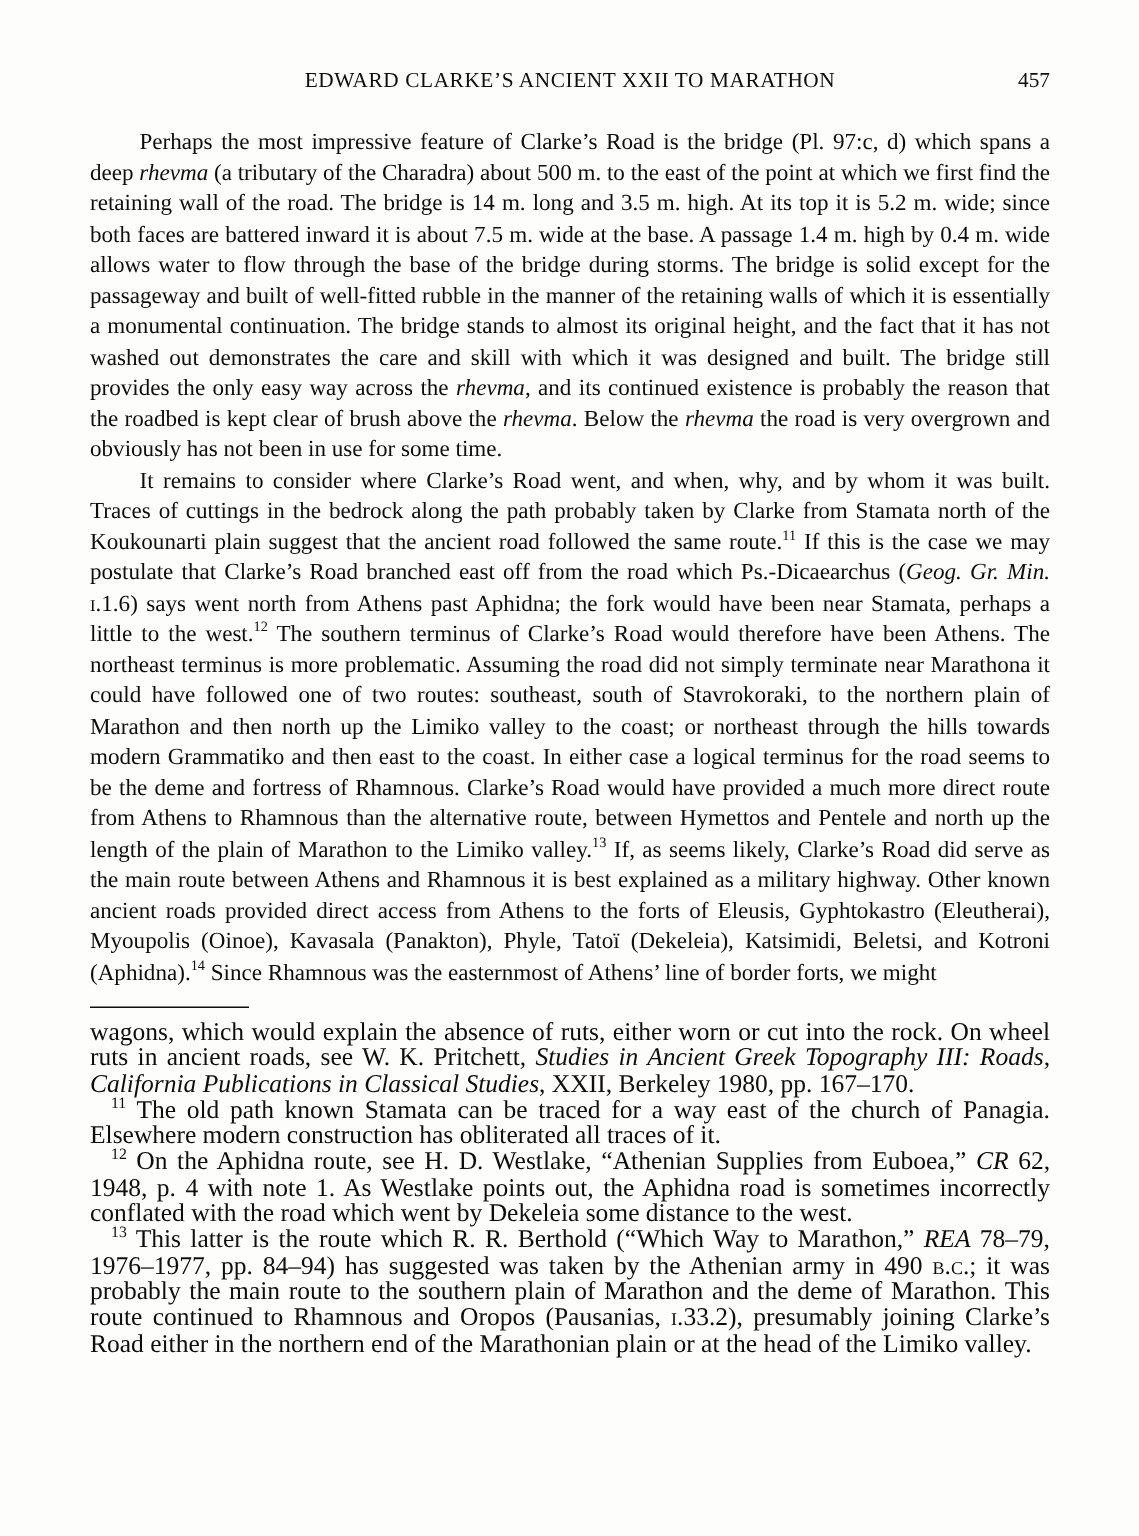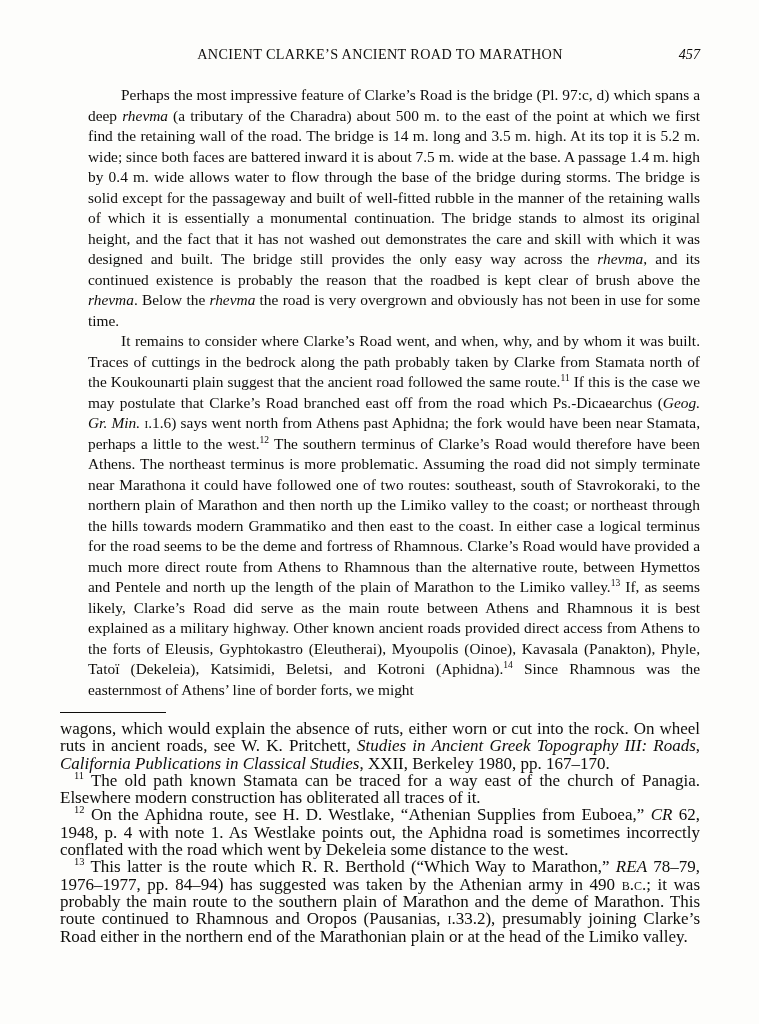--- a/index.html
+++ b/index.html
@@ -24,27 +24,25 @@
     font-size: 14.2px;
     letter-spacing: 0.4px;
     line-height: 16px;
     white-space: nowrap;
   }
   .header .page-number {
     position: absolute;
     right: 0;
     top: 0;
     letter-spacing: 0;
-    font-style: italic;
   }
   .body-text {
     margin-top: 23px;
     font-size: 15.4px;
     line-height: 20.5px;
-    margin-left: 28px;
   }
   .body-text p {
     margin: 0;
     text-indent: 33px;
     text-align: justify;
   }
   .footnote-rule {
     width: 106px;
     border: 0;
     border-top: 1.6px solid #0e0d0b;
@@ -68,21 +66,21 @@
     font-size: 0.62em;
     line-height: 0;
     vertical-align: super;
   }
 </style>
 </head>
 <body>
 
 <div class="page">
   <div class="header">
-    <span class="header-title">ANCIENT CLARKE’S ANCIENT ROAD TO MARATHON</span>
+    <span class="header-title">EDWARD CLARKE’S ANCIENT XXII TO MARATHON</span>
     <span class="page-number">457</span>
   </div>
 
   <div class="body-text" id="body-text">
       <p><span>Perhaps the most impressive feature of Clarke’s Road is the bridge (Pl. 97:c, d) which spans a deep </span><span class="it">rhevma</span><span> (a tributary of the Charadra) about 500 m. to the east of the point at which we first find the retaining wall of the road. The bridge is 14 m. long and 3.5 m. high. At its top it is 5.2 m. wide; since both faces are battered inward it is about 7.5 m. wide at the base. A passage 1.4 m. high by 0.4 m. wide allows water to flow through the base of the bridge during storms. The bridge is solid except for the passageway and built of well-fitted rubble in the manner of the retaining walls of which it is essentially a monumental continuation. The bridge stands to almost its original height, and the fact that it has not washed out demonstrates the care and skill with which it was designed and built. The bridge still provides the only easy way across the </span><span class="it">rhevma</span><span>, and its continued existence is probably the reason that the roadbed is kept clear of brush above the </span><span class="it">rhevma</span><span>. Below the </span><span class="it">rhevma</span><span> the road is very overgrown and obviously has not been in use for some time.</span></p>
       <p><span>It remains to consider where Clarke’s Road went, and when, why, and by whom it was built. Traces of cuttings in the bedrock along the path probably taken by Clarke from Stamata north of the Koukounarti plain suggest that the ancient road followed the same route.</span><sup class="sup">11</sup><span> If this is the case we may postulate that Clarke’s Road branched east off from the road which Ps.-Dicaearchus (</span><span class="it">Geog. Gr. Min.</span><span> </span><span class="sc">i</span><span>.1.6) says went north from Athens past Aphidna; the fork would have been near Stamata, perhaps a little to the west.</span><sup class="sup">12</sup><span> The southern terminus of Clarke’s Road would therefore have been Athens. The northeast terminus is more problematic. Assuming the road did not simply terminate near Marathona it could have followed one of two routes: southeast, south of Stavrokoraki, to the northern plain of Marathon and then north up the Limiko valley to the coast; or northeast through the hills towards modern Grammatiko and then east to the coast. In either case a logical terminus for the road seems to be the deme and fortress of Rhamnous. Clarke’s Road would have provided a much more direct route from Athens to Rhamnous than the alternative route, between Hymettos and Pentele and north up the length of the plain of Marathon to the Limiko valley.</span><sup class="sup">13</sup><span> If, as seems likely, Clarke’s Road did serve as the main route between Athens and Rhamnous it is best explained as a military highway. Other known ancient roads provided direct access from Athens to the forts of Eleusis, Gyphtokastro (Eleutherai), Myoupolis (Oinoe), Kavasala (Panakton), Phyle, Tatoï (Dekeleia), Katsimidi, Beletsi, and Kotroni (Aphidna).</span><sup class="sup">14</sup><span> Since Rhamnous was the easternmost of Athens’ line of border forts, we might</span></p>
     </div>
 
   <hr class="footnote-rule">
 

